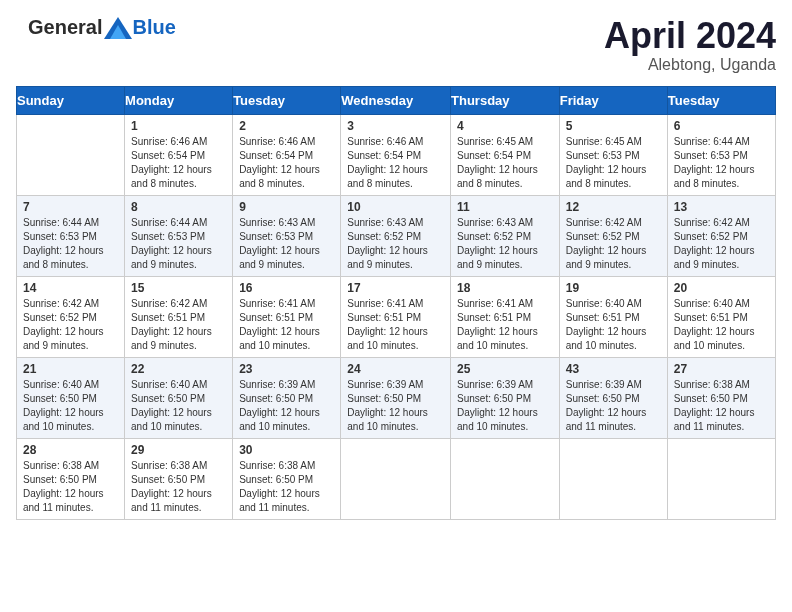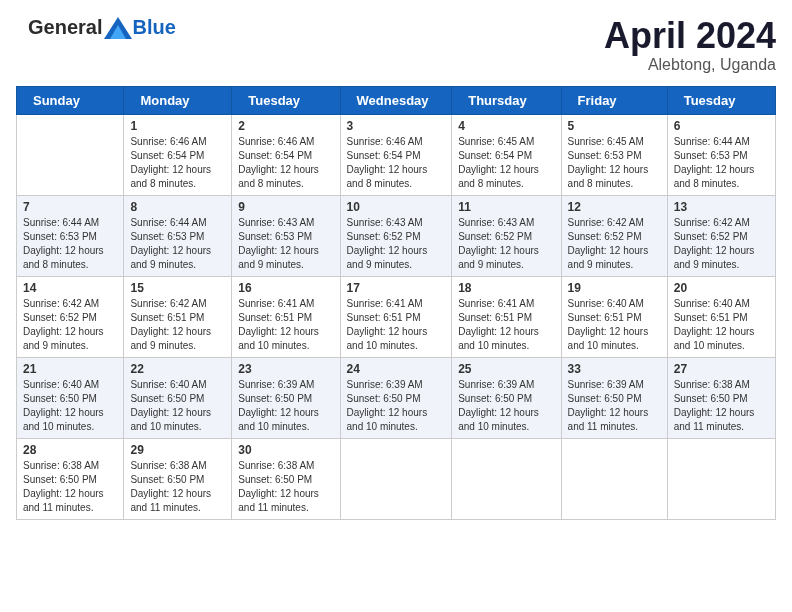--- a/index.html
+++ b/index.html
@@ -49,21 +49,21 @@
       color: #555;
     }
     .calendar {
       width: 100%;
       border-collapse: collapse;
       border: 1px solid #ccc;
     }
     .calendar th {
       background-color: #1565c0;
       color: #fff;
-      padding: 6px 16px;
+      padding: 6px 0;
       font-size: 13px;
       font-weight: bold;
       text-align: left;
       border: 1px solid #1255a0;
     }
     .calendar td {
       border: 1px solid #ccc;
       vertical-align: top;
       padding: 4px 6px;
       font-size: 10.5px;
@@ -272,21 +272,21 @@
 Sunset: 6:50 PM
 Daylight: 12 hours and 10 minutes.</div>
         </td>
         <td>
           <span class="day-num">25</span>
           <div class="cell-info">Sunrise: 6:39 AM
 Sunset: 6:50 PM
 Daylight: 12 hours and 10 minutes.</div>
         </td>
         <td>
-          <span class="day-num">33</span>
+          <span class="day-num">43</span>
           <div class="cell-info">Sunrise: 6:39 AM
 Sunset: 6:50 PM
 Daylight: 12 hours and 11 minutes.</div>
         </td>
         <td>
           <span class="day-num">27</span>
           <div class="cell-info">Sunrise: 6:38 AM
 Sunset: 6:50 PM
 Daylight: 12 hours and 11 minutes.</div>
         </td>

